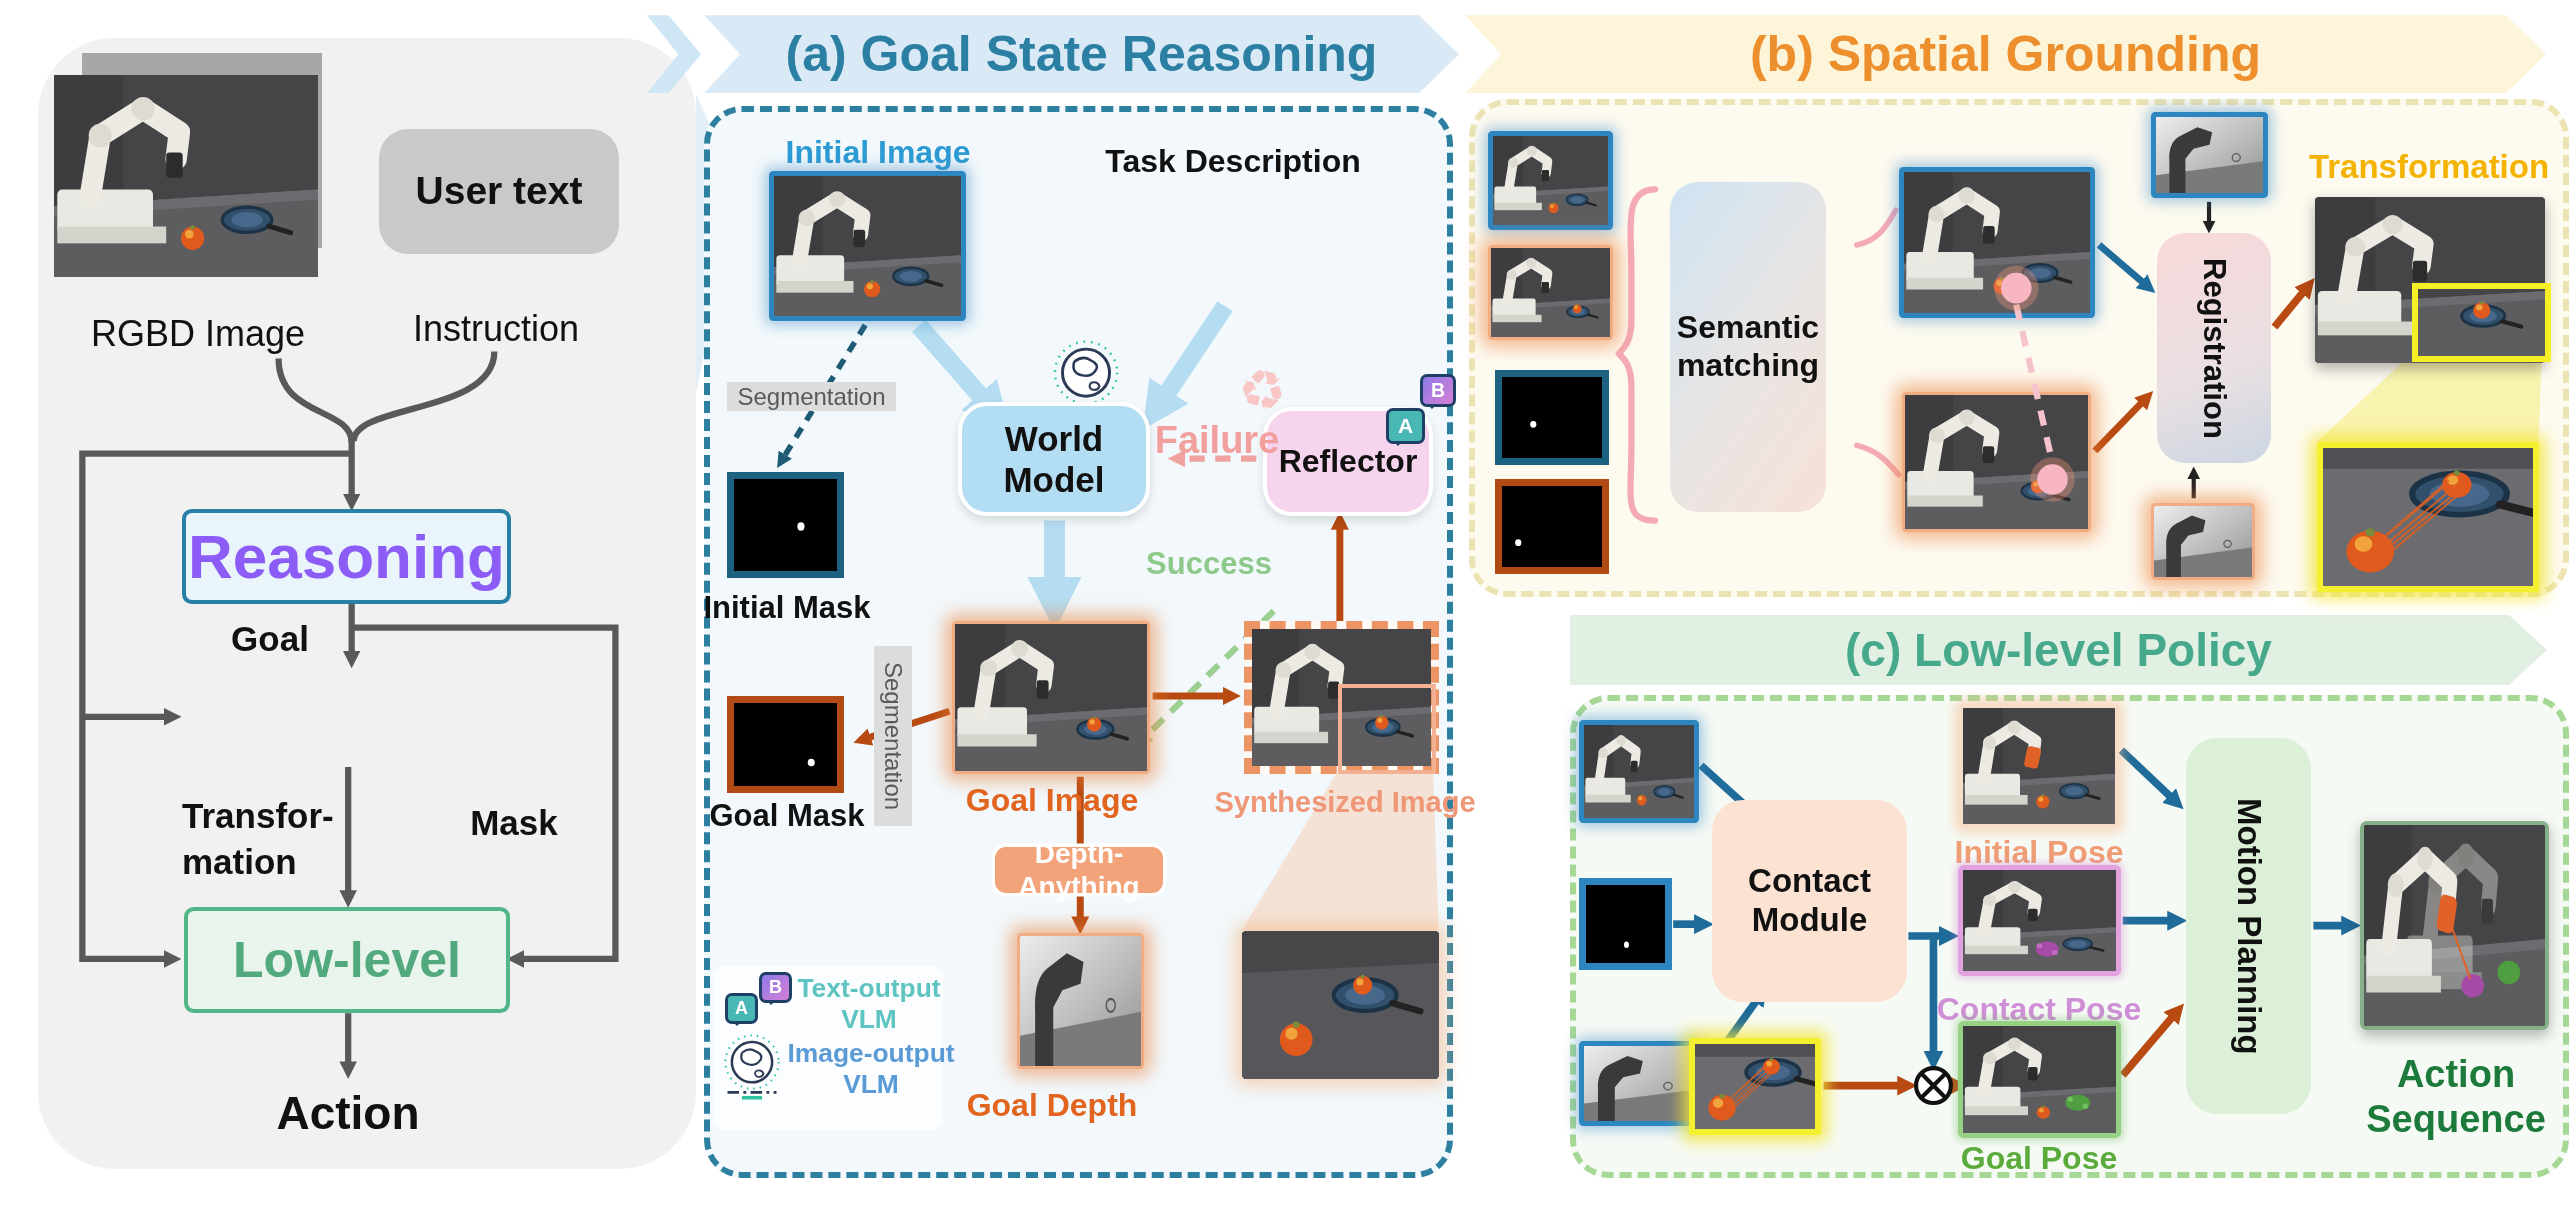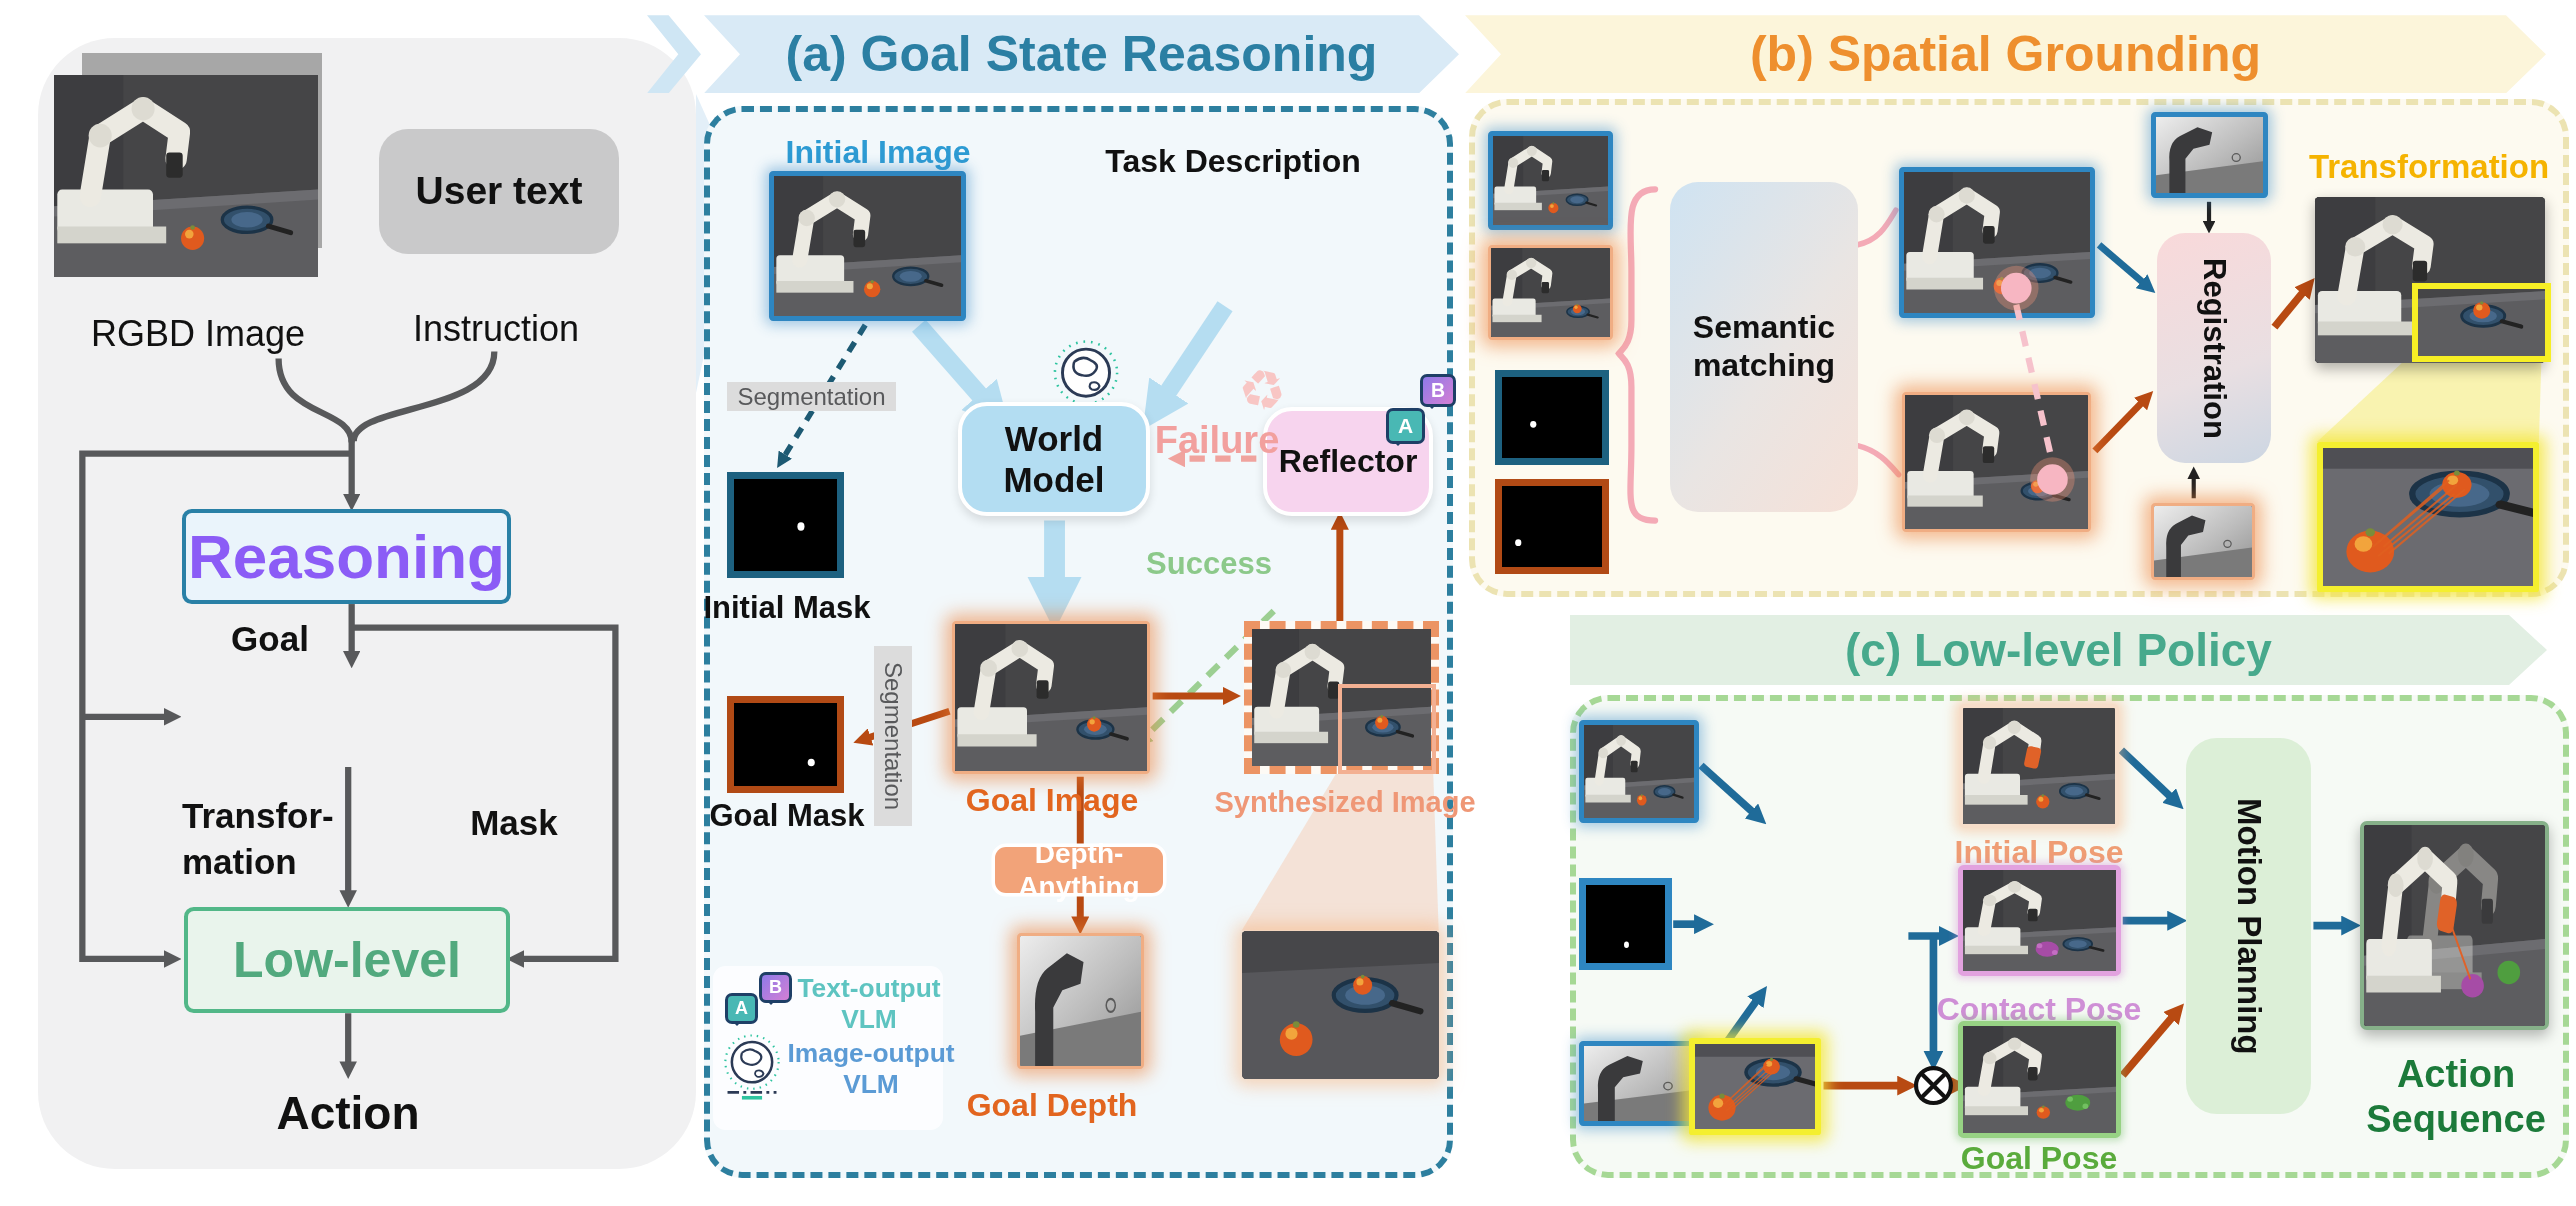--- a/index.html
+++ b/index.html
@@ -403,21 +403,21 @@
     <svg viewBox="0 0 160 120" preserveAspectRatio="none">
         <use href="#scn-mask-c"></use>
       </svg>
     </div>
   <div class="photo frame-mask-orange" style="left:1495px;top:479px;width:114px;height:95px;">
     <svg viewBox="0 0 160 120" preserveAspectRatio="none">
         <use href="#scn-mask-d"></use>
       </svg>
     </div>
 
-  <div class="box" style="left:1670px;top:182px;width:188px;height:330px;border-radius:28px;font-size:32px;color:#111;
+  <div class="box" style="left:1670px;top:182px;width:156px;height:330px;border-radius:28px;font-size:32px;color:#111;
               background:linear-gradient(125deg,#cfe3f2 0%,#e9e5e3 55%,#f6e1d8 100%);"><span>Semantic
 matching</span></div>
 
   <div class="photo frame-blue" style="left:1899px;top:167px;width:196px;height:151px;">
     <svg viewBox="0 0 160 120" preserveAspectRatio="none">
         <use href="#scn-initial"></use>
       </svg>
     </div>
   <div class="photo frame-orangeglow" style="left:1902px;top:392px;width:189px;height:140px;">
     <svg viewBox="0 0 160 120" preserveAspectRatio="none">
@@ -460,20 +460,22 @@
     <svg viewBox="0 0 160 120" preserveAspectRatio="none">
         <use href="#scn-mask-e"></use>
       </svg>
     </div>
   <div class="photo frame-blue" style="left:1579px;top:1041px;width:122px;height:85px;">
     <svg viewBox="0 0 160 120" preserveAspectRatio="none">
         <use href="#scn-depth"></use>
       </svg>
     </div>
 
+  <div class="box" style="left:1712px;top:800px;width:195px;height:202px;background:#fbe2d2;border-radius:31px;font-size:33px;color:#111;"><span>Contact
+Module</span></div>
   <div class="photo frame-yellow" style="left:1689px;top:1038px;width:132px;height:97px;">
     <svg viewBox="0 0 160 120" preserveAspectRatio="none">
         <use href="#scn-closeup"></use>
       </svg>
     </div>
 
   <div class="photo frame-pale" style="left:1959px;top:704px;width:160px;height:124px;">
     <svg viewBox="0 0 160 120" preserveAspectRatio="none">
         <use href="#scn-pose-initial"></use>
       </svg>

